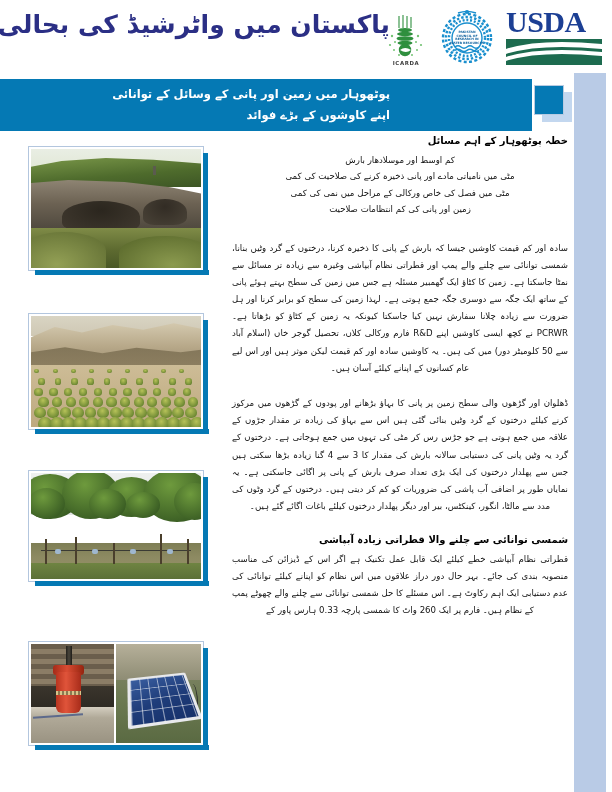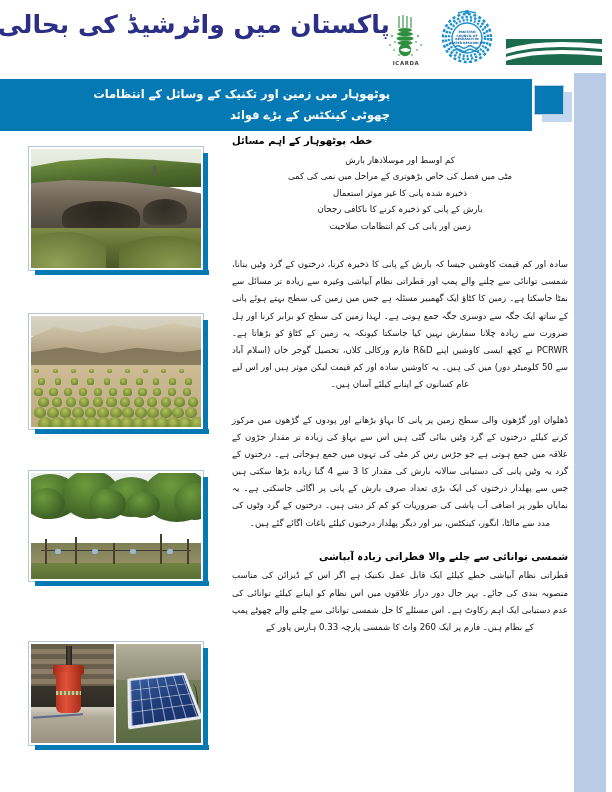--- a/index.html
+++ b/index.html
@@ -296,21 +296,21 @@
     text-align: right;
     color: #111111;
   }
   .sec-title {
     font-size: 10px;
     font-weight: bold;
     color: #000000;
     margin: 0 0 3px 0;
     line-height: 1.45;
   }
-  .sec-title.centered { text-align: left; }
+  .sec-title.centered { text-align: right; }
   .bullets {
     list-style: none;
     margin: 0;
     padding: 0;
   }
   .bullets li {
     font-size: 8.6px;
     line-height: 1.92;
     text-align: center;
     white-space: nowrap;
@@ -387,34 +387,35 @@
         <text x="29" y="32.2" font-family="DejaVu Sans, sans-serif" font-size="3.1" fill="#1364a0" text-anchor="middle" font-weight="bold">RESEARCH IN</text>
         <text x="29" y="35.8" font-family="DejaVu Sans, sans-serif" font-size="3.1" fill="#1364a0" text-anchor="middle" font-weight="bold">WATER RESOURCES</text>
         <g stroke="#1a8fce" stroke-width="1.5" fill="none">
           <path d="M17 39 q3 -2.4 6 0 t6 0 t6 0 t6 0"></path>
           <path d="M17 42.4 q3 -2.4 6 0 t6 0 t6 0 t6 0"></path>
         </g>
       </svg>
     </div>
 
     <div class="usda-logo">
+      <div class="usda-word">USDA</div>
       <svg class="usda-swoosh" viewBox="0 0 96 28">
         <path d="M0 2 H96 V28 H0 Z" fill="#1d6b4f"></path>
         <path d="M0 12 Q34 1 96 7 L96 12 Q34 6 0 17 Z" fill="#ffffff"></path>
         <path d="M0 20 Q34 9 96 15 L96 19 Q34 13 0 24 Z" fill="#ffffff"></path>
       </svg>
     </div>
 
   </div>
 </div>
 
 <div class="banner">
   <div class="banner-lines">
-    <div>پوٹھوہار میں زمین اور تکنیک کے وسائل کے انتظامات</div>
-    <div>چھوٹی کینکٹس کے بڑے فوائد</div>
+    <div>پوٹھوہار میں زمین اور پانی کے وسائل کے توانائی</div>
+    <div>اپنے کاوشوں کے بڑے فوائد</div>
   </div>
 </div>
 
 <div class="deco-sq-light"></div>
 <div class="deco-sq-dark"></div>
 <div class="right-rail"></div>
 
 <div class="photo-col">
 
   <div class="photo-card" id="photo1">
@@ -563,23 +564,22 @@
   </div>
 
 </div>
 
 <div class="text-col">
 
   <div class="sec sec-gap-1">
     <div class="sec-title centered">خطہ پوٹھوہار کے اہم مسائل</div>
     <ul class="bullets" id="problem-bullets">
         <li>کم اوسط اور موسلادھار بارش</li>
-        <li>مٹی میں فصل کی خاص بڑھوتری کے مراحل میں نمی کی کمی</li>
-        <li>ذخیرہ شدہ پانی کا غیر موثر استعمال</li>
-        <li>بارش کے پانی کو ذخیرہ کرنے کا ناکافی رجحان</li>
+        <li>مٹی میں نامیاتی مادے اور پانی ذخیرہ کرنے کی صلاحیت کی کمی</li>
+        <li>مٹی میں فصل کی خاص ورکالی کے مراحل میں نمی کی کمی</li>
         <li>زمین اور پانی کی کم انتظامات صلاحیت</li>
       </ul>
   </div>
 
   <div class="sec sec-gap-2">
     <p class="para">سادہ اور کم قیمت کاوشیں جیسا کہ بارش کے پانی کا ذخیرہ کرنا، درختوں کے گرد وٹیں بنانا، شمسی توانائی سے چلنے والے پمپ اور قطراتی نظام آبپاشی وغیرہ سے زیادہ تر مسائل سے نمٹا جاسکتا ہے۔ زمین کا کٹاؤ ایک گھمبیر مسئلہ ہے جس میں زمین کی سطح بہتے ہوئے پانی کے ساتھ ایک جگہ سے دوسری جگہ جمع ہوتی ہے۔ لہذا زمین کی سطح کو برابر کرنا اور ہل ضرورت سے زیادہ چلانا سفارش نہیں کیا جاسکتا کیونکہ یہ زمین کے کٹاؤ کو بڑھاتا ہے۔ PCRWR نے کچھ ایسی کاوشیں اپنے R&amp;D فارم ورکالی کلاں، تحصیل گوجر خاں (اسلام آباد سے 50 کلومیٹر دور) میں کی ہیں۔ یہ کاوشیں سادہ اور کم قیمت لیکن موثر ہیں اور اس لیے عام کسانوں کے اپنانے کیلئے آسان ہیں۔</p>
   </div>
 
   <div class="sec sec-gap-3">
     <p class="para">ڈھلوان اور گڑھوں والی سطح زمین پر پانی کا بہاؤ بڑھانے اور پودوں کے گڑھوں میں مرکوز کرنے کیلئے درختوں کے گرد وٹیں بنائی گئی ہیں اس سے بہاؤ کی زیادہ تر مقدار جڑوں کے علاقہ میں جمع ہوتی ہے جو جڑس رس کر مٹی کی تہوں میں جمع ہوجاتی ہے۔ درختوں کے گرد یہ وٹیں پانی کی دستیابی سالانہ بارش کی مقدار کا 3 سے 4 گنا زیادہ بڑھا سکتی ہیں جس سے پھلدار درختوں کی ایک بڑی تعداد صرف بارش کے پانی پر اگائی جاسکتی ہے۔ یہ نمایاں طور پر اضافی آب پاشی کی ضروریات کو کم کر دیتی ہیں۔ درختوں کے گرد وٹوں کی مدد سے مالٹا، انگور، کینکٹس، بیر اور دیگر پھلدار درختوں کیلئے باغات اگائے گئے ہیں۔</p>

